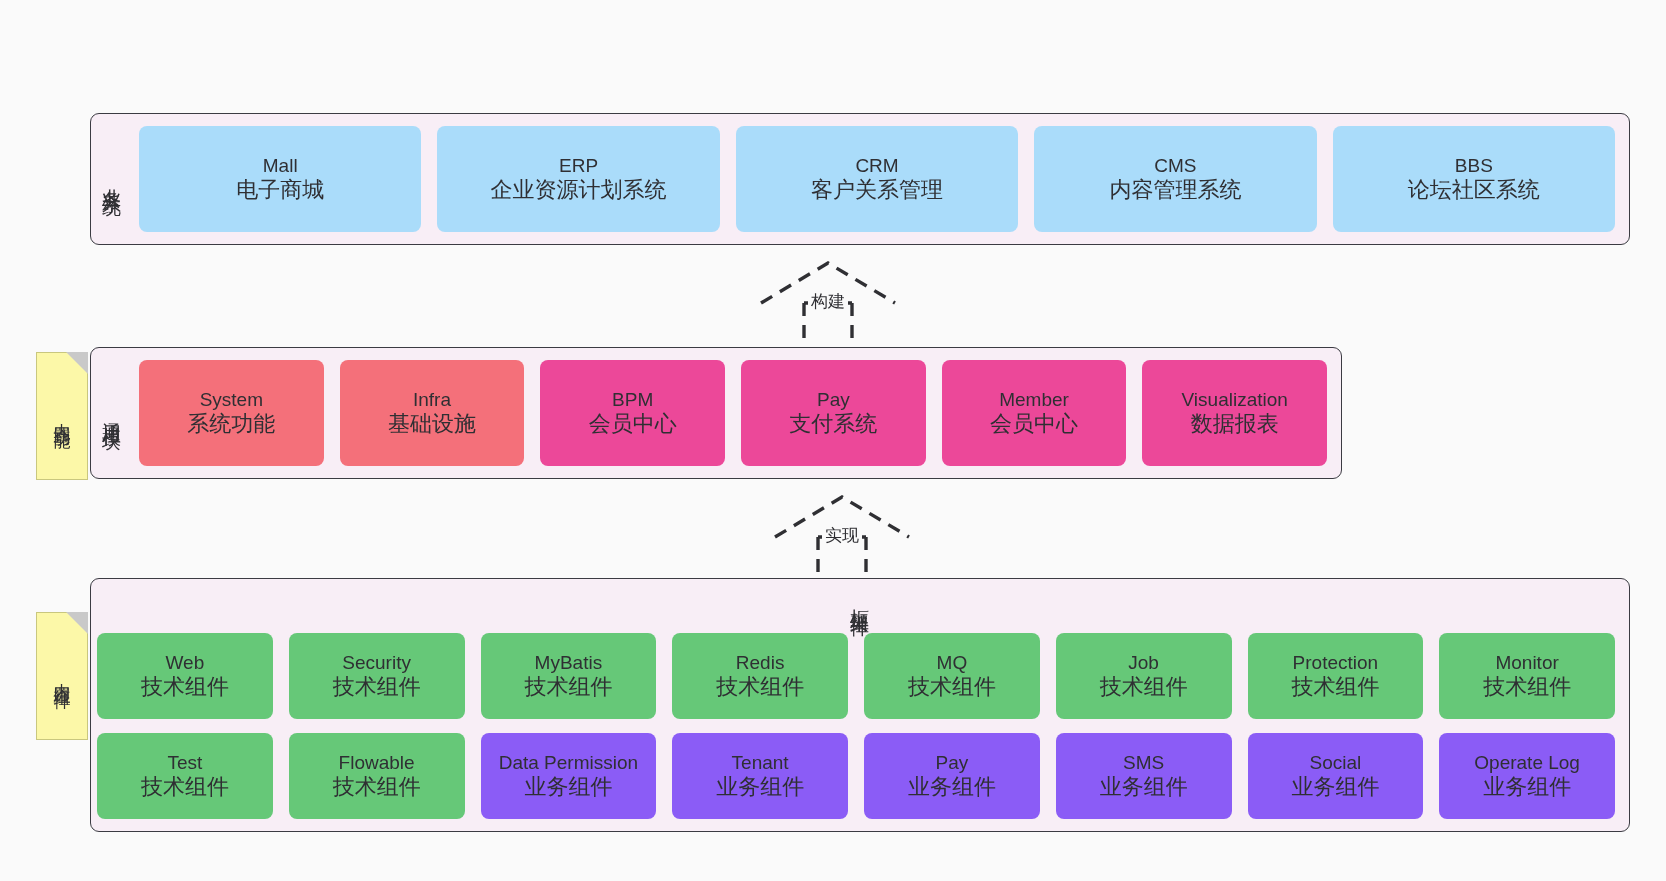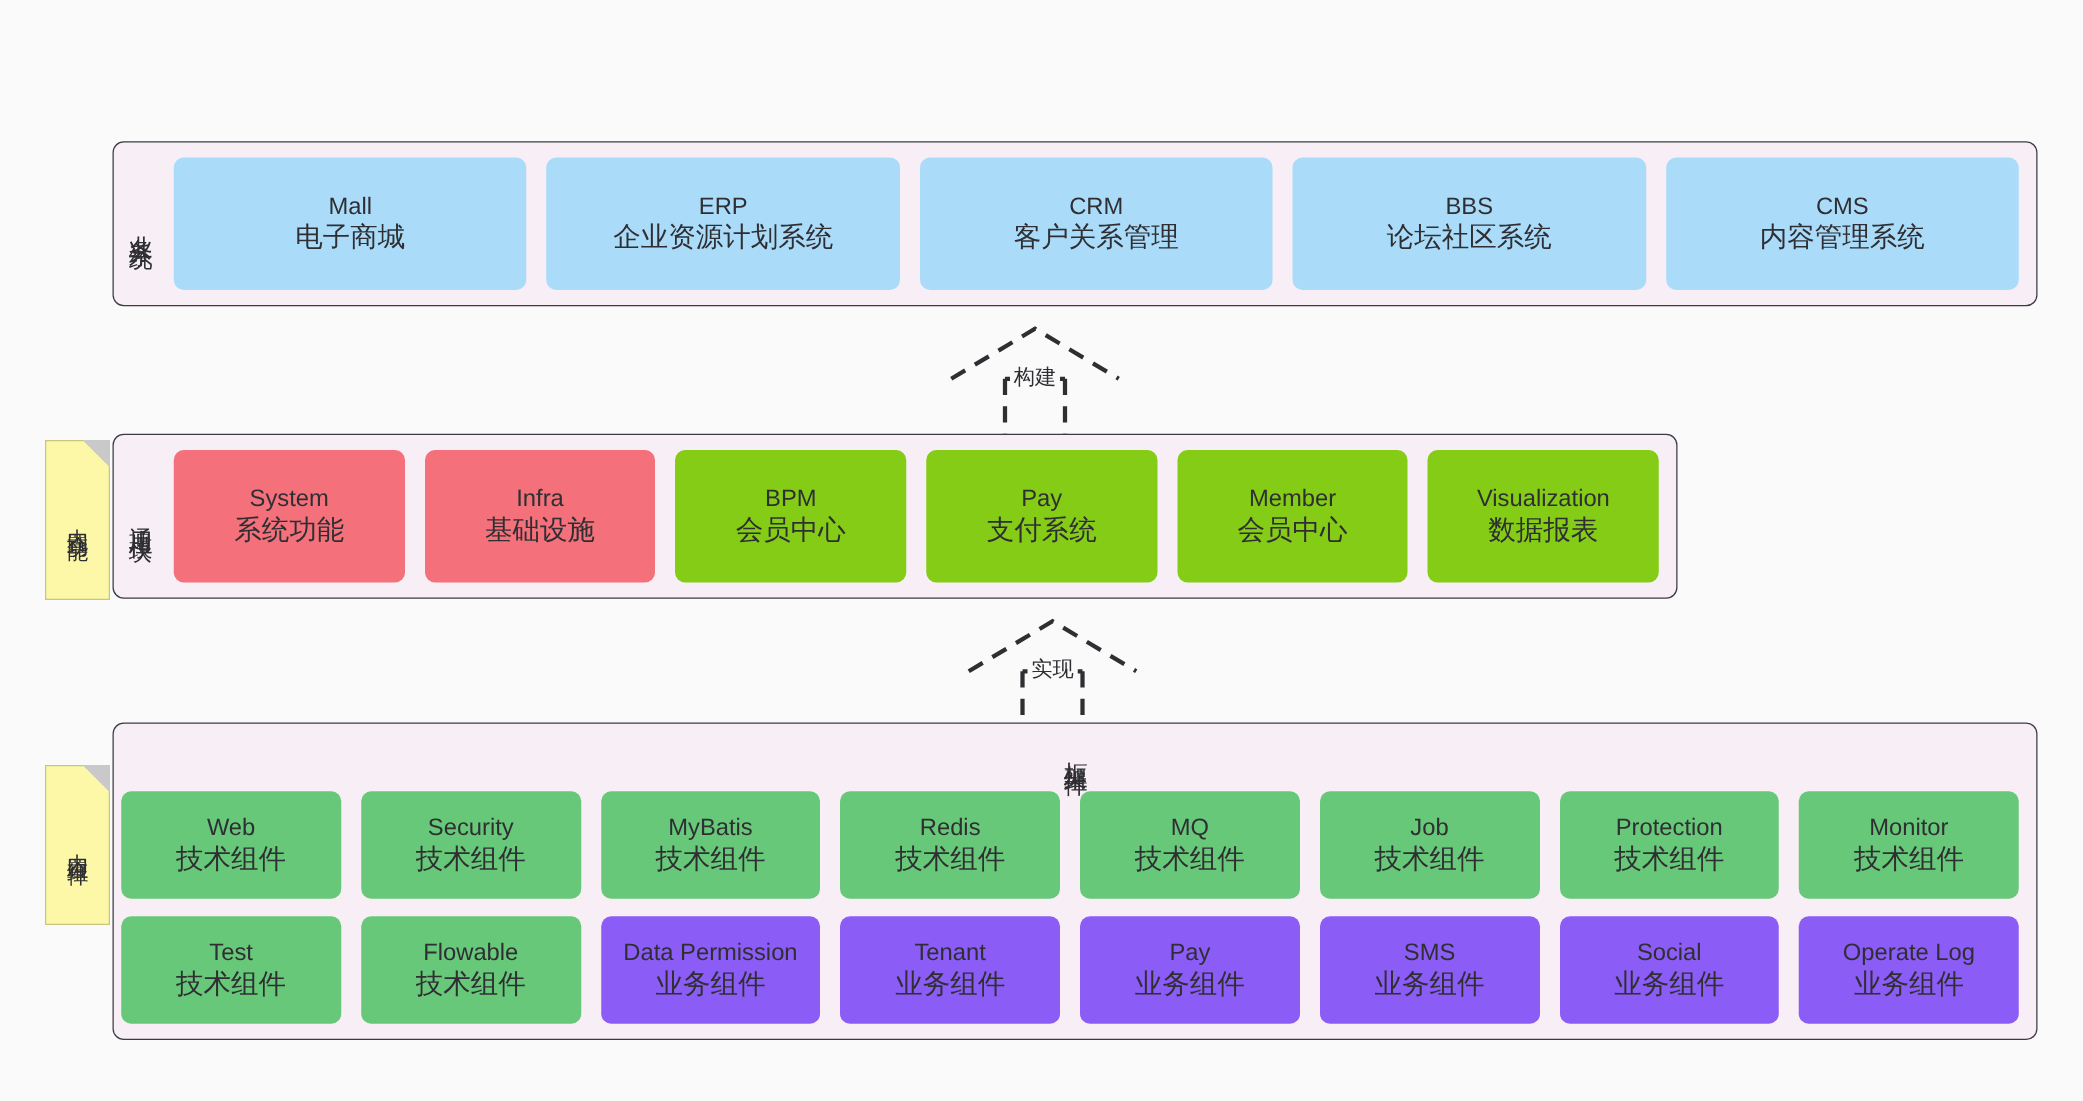--- a/index.html
+++ b/index.html
@@ -58,21 +58,21 @@
     text-align: center;
     color: #2f2f33;
     padding: 4px 6px;
   }
   .cell .en { font-size: 19px; }
   .cell .cn { font-size: 22px; }
 
   
   .c-blue       { background: #aadcfa; }
   .c-red        { background: #f4707a; }
-  .c-pink       { background: #84cc16; }
+  .c-pink       { background: #ec4899; }
   .c-green      { background: #66c878; }
   .c-greenlight { background: #8b5cf6; justify-content: center; }
 
   
   .note {
     position: absolute;
     width: 52px;
     background: #fcf8a8;
     border: 1.3px solid #c9c77e;
     display: flex;
@@ -124,26 +124,26 @@
         </div>
         <div class="cell c-blue">
           <span class="en">ERP</span>
           <span class="cn">企业资源计划系统</span>
         </div>
         <div class="cell c-blue">
           <span class="en">CRM</span>
           <span class="cn">客户关系管理</span>
         </div>
         <div class="cell c-blue">
+          <span class="en">CMS</span>
+          <span class="cn">内容管理系统</span>
+        </div>
+        <div class="cell c-blue">
           <span class="en">BBS</span>
           <span class="cn">论坛社区系统</span>
-        </div>
-        <div class="cell c-blue">
-          <span class="en">CMS</span>
-          <span class="cn">内容管理系统</span>
         </div>
       </div>
     </div>
   </div>
 
   <div class="arrow" style="left:758px; top:258px; width:140px; height:90px;">
     <svg width="140" height="90" viewBox="0 0 140 90">
       <path d="M3 45 L70 5 L137 45" fill="none" stroke="#2f2f33" stroke-width="3.4" stroke-dasharray="13,9" stroke-linecap="butt"></path>
       <path d="M46 45 L46 90 M46 45 L94 45 M94 45 L94 90" fill="none" stroke="#2f2f33" stroke-width="3.4" stroke-dasharray="13,9"></path>
     </svg>

